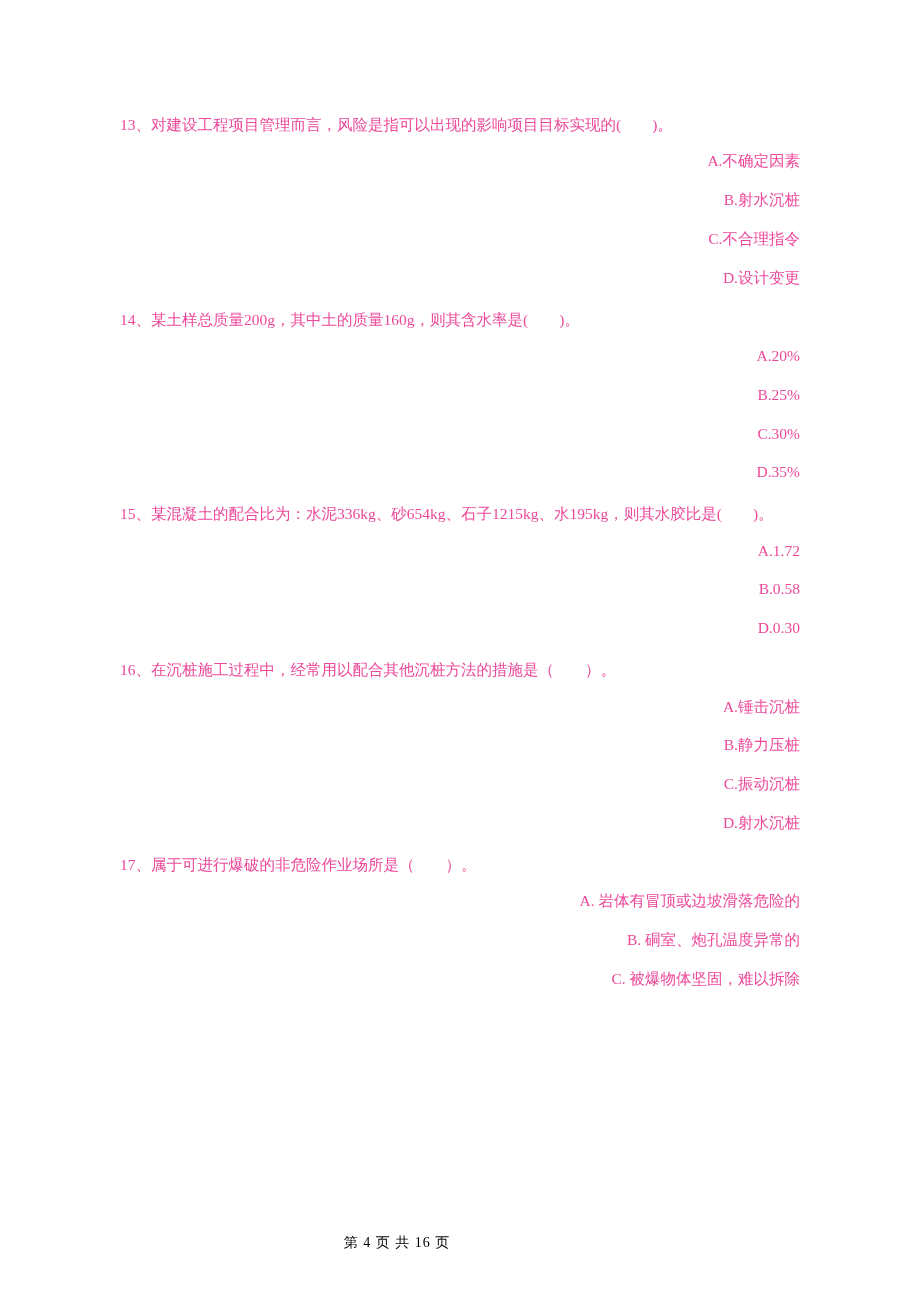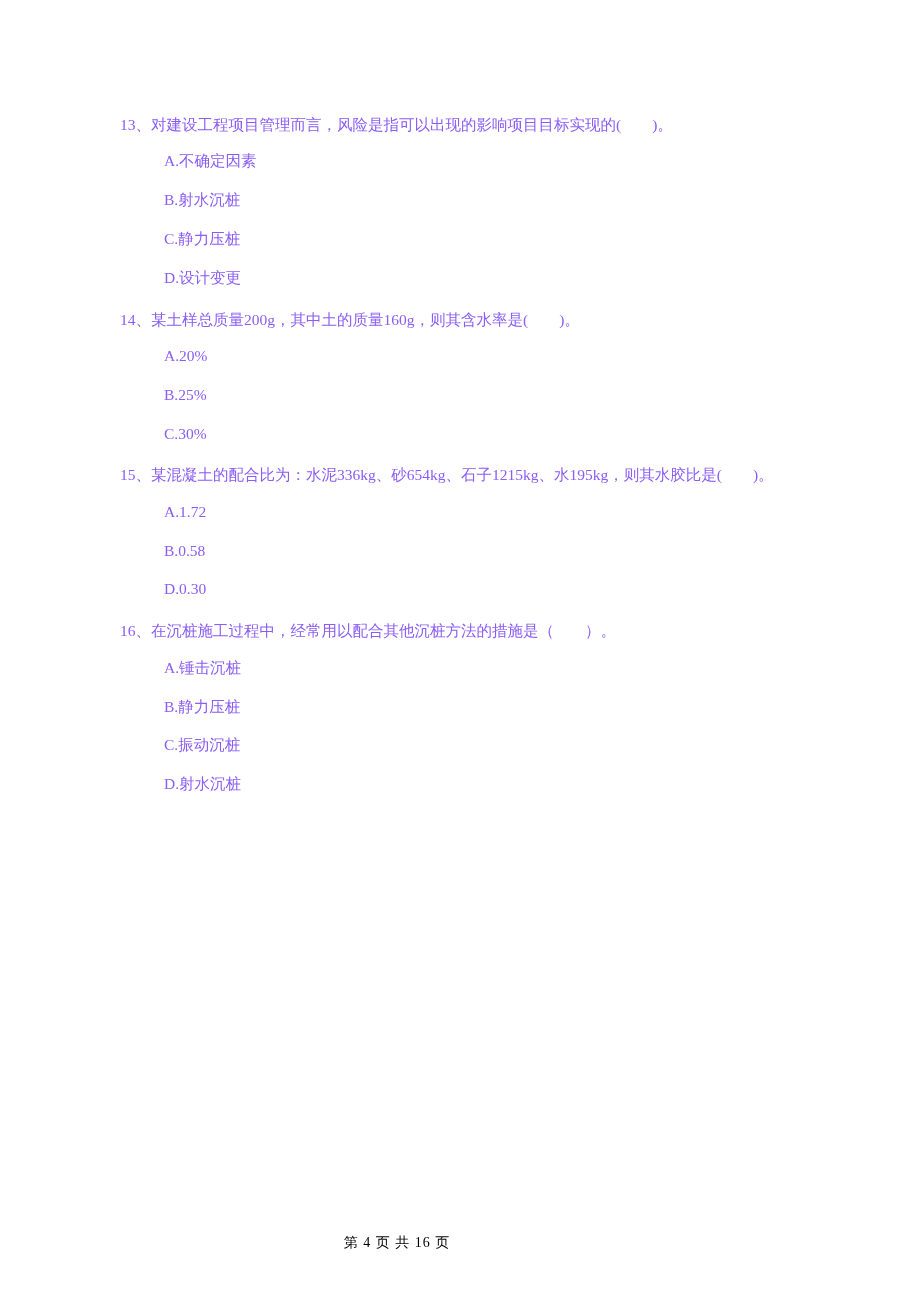--- a/index.html
+++ b/index.html
@@ -8,32 +8,33 @@
     background: #fff;
     font-family: "SimSun", "宋体", serif;
     width: 920px;
     height: 1302px;
     position: relative;
     box-sizing: border-box;
   }
   .page {
     padding: 110px 120px 0 120px;
     font-size: 15.5px;
-    color: #8b5cf6;
+    color: #ec4899;
     line-height: 1.9;
   }
   .question {
     margin-bottom: 12px;
   }
   .q-text {
     margin-bottom: 10px;
     text-align: justify;
   }
   .options {
     padding-left: 44px;
+    text-align: right;
   }
   .options div {
     margin-bottom: 14px;
     line-height: 1.6;
   }
   .footer {
     position: absolute;
     bottom: 50px;
     width: 794px;
     left: 0;
@@ -45,31 +46,32 @@
 </head>
 <body>
 
 <div class="page">
 
   <div class="question">
     <div class="q-text"><span>13、</span><span>对建设工程项目管理而言，风险是指可以出现的影响项目目标实现的(　　)。</span></div>
     <div class="options">
       <div>A.不确定因素</div>
       <div>B.射水沉桩</div>
-      <div>C.静力压桩</div>
+      <div>C.不合理指令</div>
       <div>D.设计变更</div>
     </div>
   </div>
 
   <div class="question">
     <div class="q-text"><span>14、</span><span>某土样总质量200g，其中土的质量160g，则其含水率是(　　)。</span></div>
     <div class="options">
       <div>A.20%</div>
       <div>B.25%</div>
       <div>C.30%</div>
+      <div>D.35%</div>
     </div>
   </div>
 
   <div class="question">
     <div class="q-text"><span>15、</span><span>某混凝土的配合比为：水泥336kg、砂654kg、石子1215kg、水195kg，则其水胶比是(　　)。</span></div>
     <div class="options">
       <div>A.1.72</div>
       <div>B.0.58</div>
       <div>D.0.30</div>
     </div>
@@ -78,16 +80,24 @@
   <div class="question">
     <div class="q-text"><span>16、</span><span>在沉桩施工过程中，经常用以配合其他沉桩方法的措施是（　　）。</span></div>
     <div class="options">
       <div>A.锤击沉桩</div>
       <div>B.静力压桩</div>
       <div>C.振动沉桩</div>
       <div>D.射水沉桩</div>
     </div>
   </div>
 
+  <div class="question">
+    <div class="q-text"><span>17、</span><span>属于可进行爆破的非危险作业场所是（　　）。</span></div>
+    <div class="options">
+      <div>A. 岩体有冒顶或边坡滑落危险的</div>
+      <div>B. 硐室、炮孔温度异常的</div>
+      <div>C. 被爆物体坚固，难以拆除</div>
+    </div>
+  </div>
 
 </div>
 
 <div class="footer">第 4 页 共 16 页</div>
 
 </body></html>

